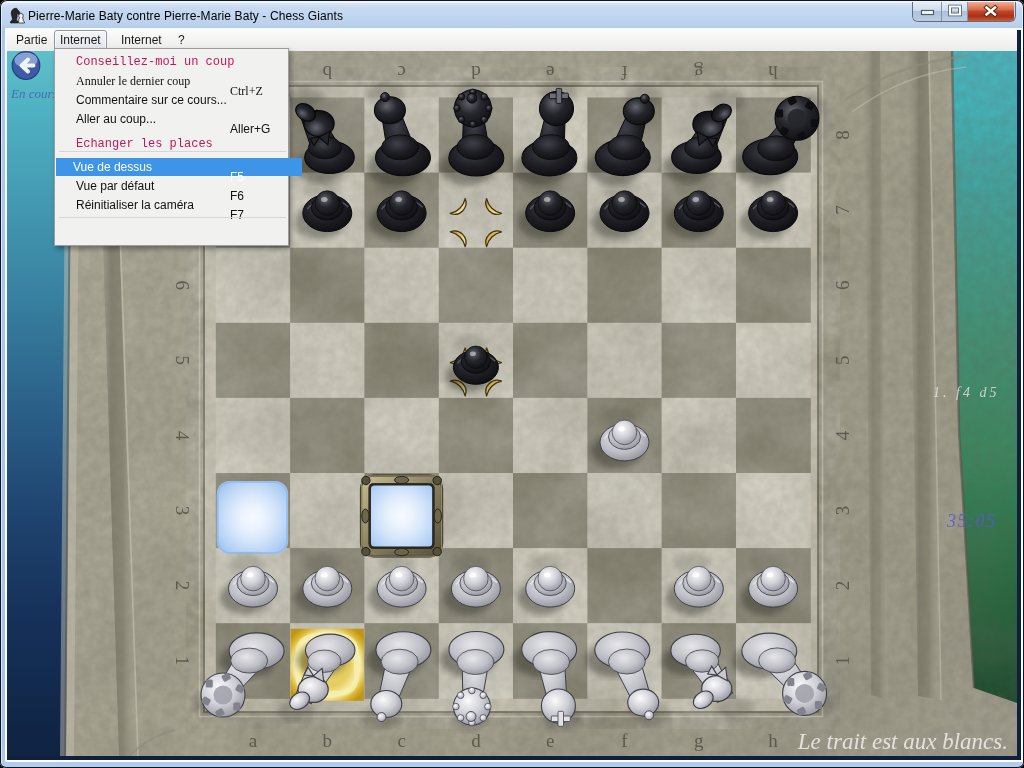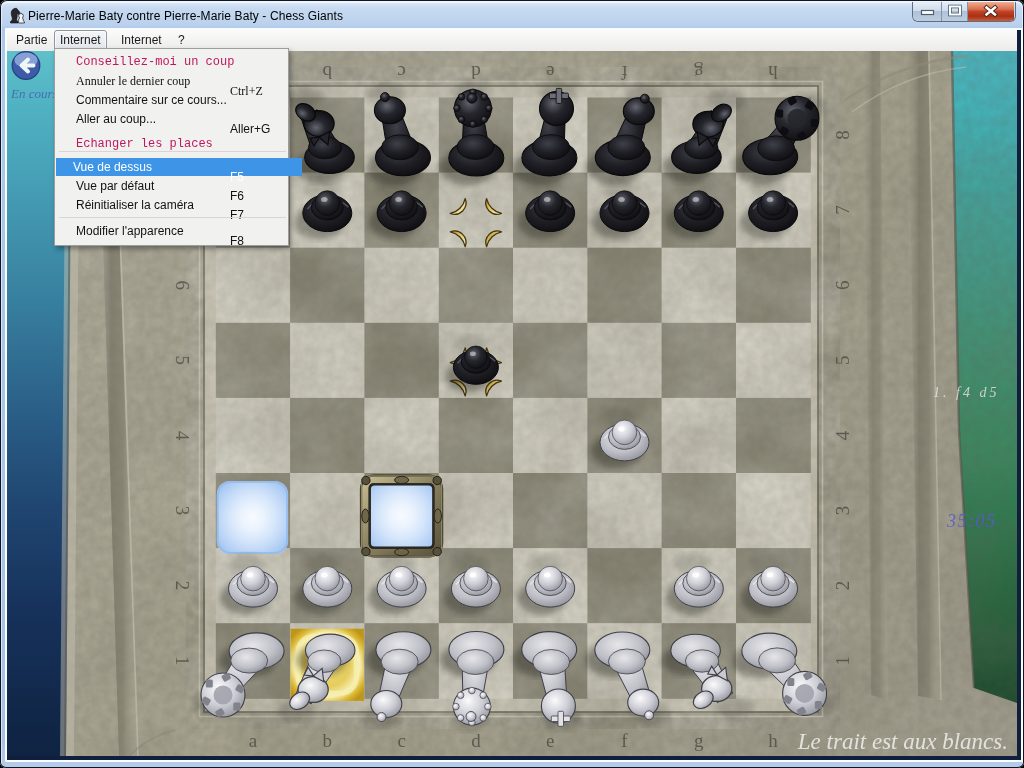--- a/index.html
+++ b/index.html
@@ -609,14 +609,13 @@
   <div class="pit dis" style="top:4px;">Conseillez-moi un coup</div>
   <div class="pit" style="top:23px;font-family:Liberation Serif, serif;">Annuler le dernier coup<span class="sc">Ctrl+Z</span></div>
   <div class="pit" style="top:42px;">Commentaire sur ce cours...</div>
   <div class="pit" style="top:61px;">Aller au coup...<span class="sc">Aller+G</span></div>
   <div class="pit dis" style="top:80px;margin-top:6px;">Echanger les places</div>
   <div class="sep" style="top:102px;"></div>
   <div class="pit hl" style="top:109px;height:18px;line-height:18px;padding-left:17px;">Vue de dessus<span class="sc">F5</span></div>
   <div class="pit" style="top:128px;">Vue par défaut<span class="sc">F6</span></div>
   <div class="pit" style="top:147px;">Réinitialiser la caméra<span class="sc">F7</span></div>
   <div class="sep" style="top:168px;"></div>
-  <div class="pit" style="top:173px;">Modifier l'apparence<span class="sc">F8</span></div>
  </div>
 </div>
 </body></html>

